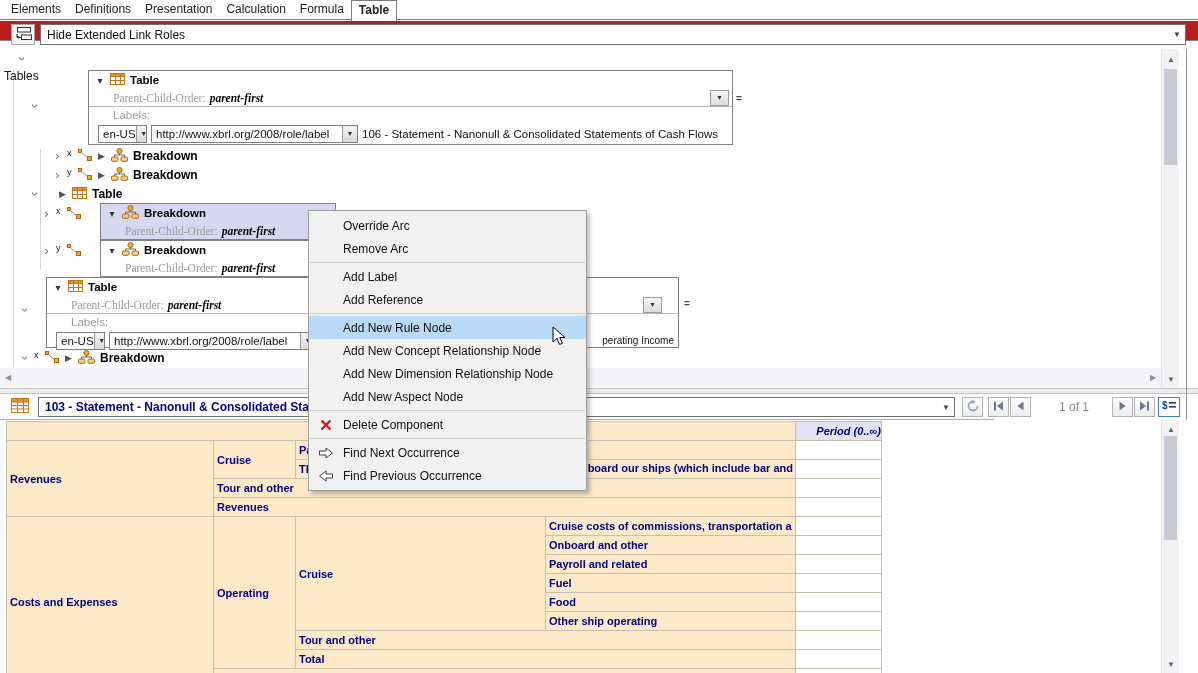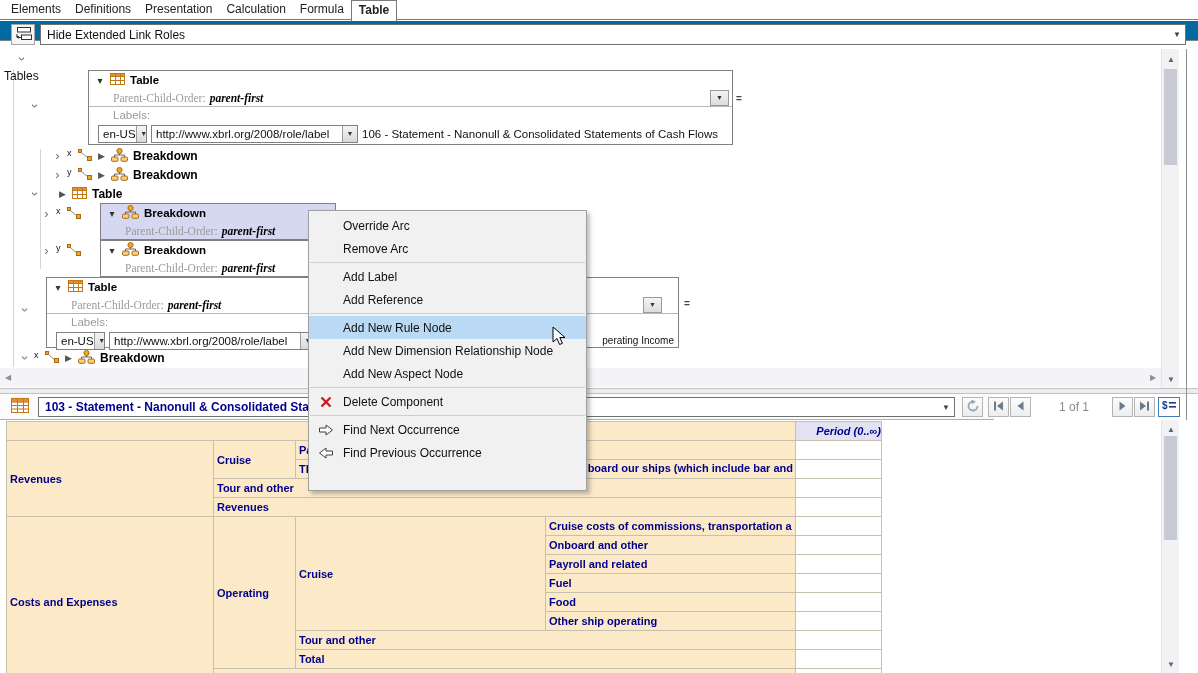--- a/index.html
+++ b/index.html
@@ -9,21 +9,21 @@
   .gray{color:#9b9b9b;}
 
   
   .tabbar{position:absolute;left:0;top:0;width:1198px;height:20px;display:flex;
           border-bottom:1px solid #7a7a7a;padding-left:4px;box-sizing:border-box;background:#fff;}
   .tab{padding:2px 7px;height:16px;line-height:15px;color:#222;cursor:default;}
   .tab.active{font-weight:bold;background:#fff;border:1px solid #7a7a7a;border-bottom:1px solid #fff;
               margin-bottom:-1px;}
 
   
-  .toolbar{position:absolute;left:0;top:21px;width:1198px;height:20px;background:#0369a1;
+  .toolbar{position:absolute;left:0;top:21px;width:1198px;height:20px;background:#b91c1c;
            border-bottom:1px solid #808080;box-sizing:border-box;}
   .tool-btn{position:absolute;left:11px;top:3px;width:24px;height:21px;background:#f6f6f6;
             border:1px solid #a6a6a6;display:flex;align-items:center;justify-content:center;padding:0;}
   .combo{background:#fff;border:1px solid #707070;display:flex;align-items:center;box-sizing:border-box;
          white-space:nowrap;overflow:hidden;}
   .roles-combo{position:absolute;left:40px;top:3px;width:1146px;height:21px;padding-left:6px;}
   .combo-fill{flex:1;}
   .combo-arrow{width:16px;text-align:center;color:#404040;font-size:8px;flex:0 0 16px;}
 
   
@@ -513,20 +513,24 @@
         <span class="mi-icon"></span>
         <span>Add Reference</span>
       </div>
     <div class="msep"></div>
     <div class="mi hl">
         <span class="mi-icon"></span>
         <span>Add New Rule Node</span>
       </div>
     <div class="mi">
         <span class="mi-icon"></span>
+        <span>Add New Concept Relationship Node</span>
+      </div>
+    <div class="mi">
+        <span class="mi-icon"></span>
         <span>Add New Dimension Relationship Node</span>
       </div>
     <div class="mi">
         <span class="mi-icon"></span>
         <span>Add New Aspect Node</span>
       </div>
     <div class="msep"></div>
     <div class="mi">
       <span class="mi-icon">
           <svg width="12" height="12" viewBox="0 0 12 12">

